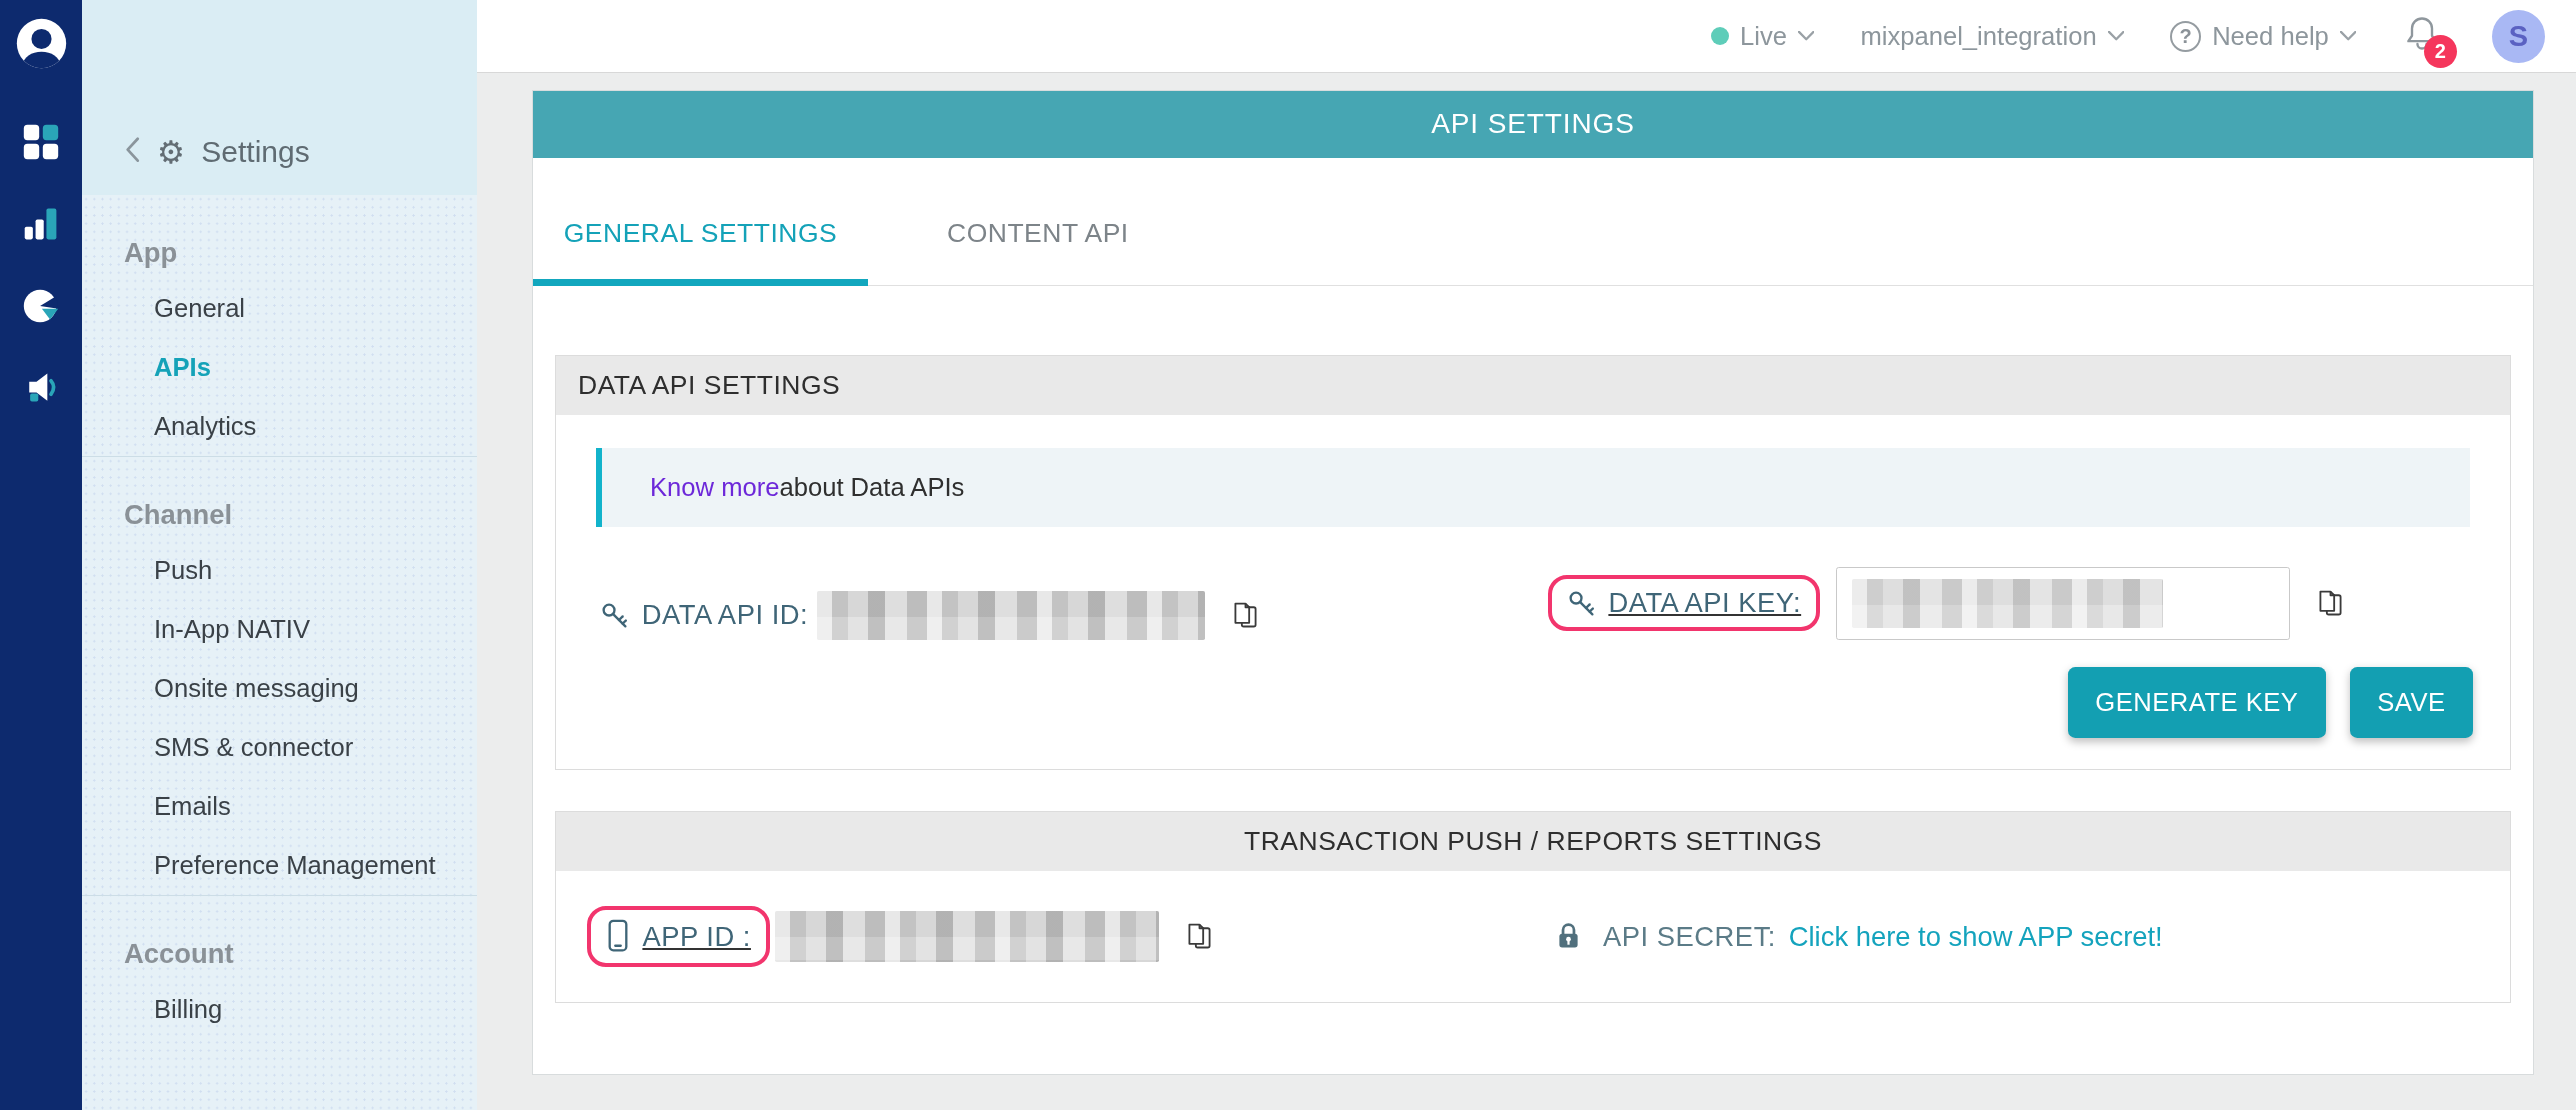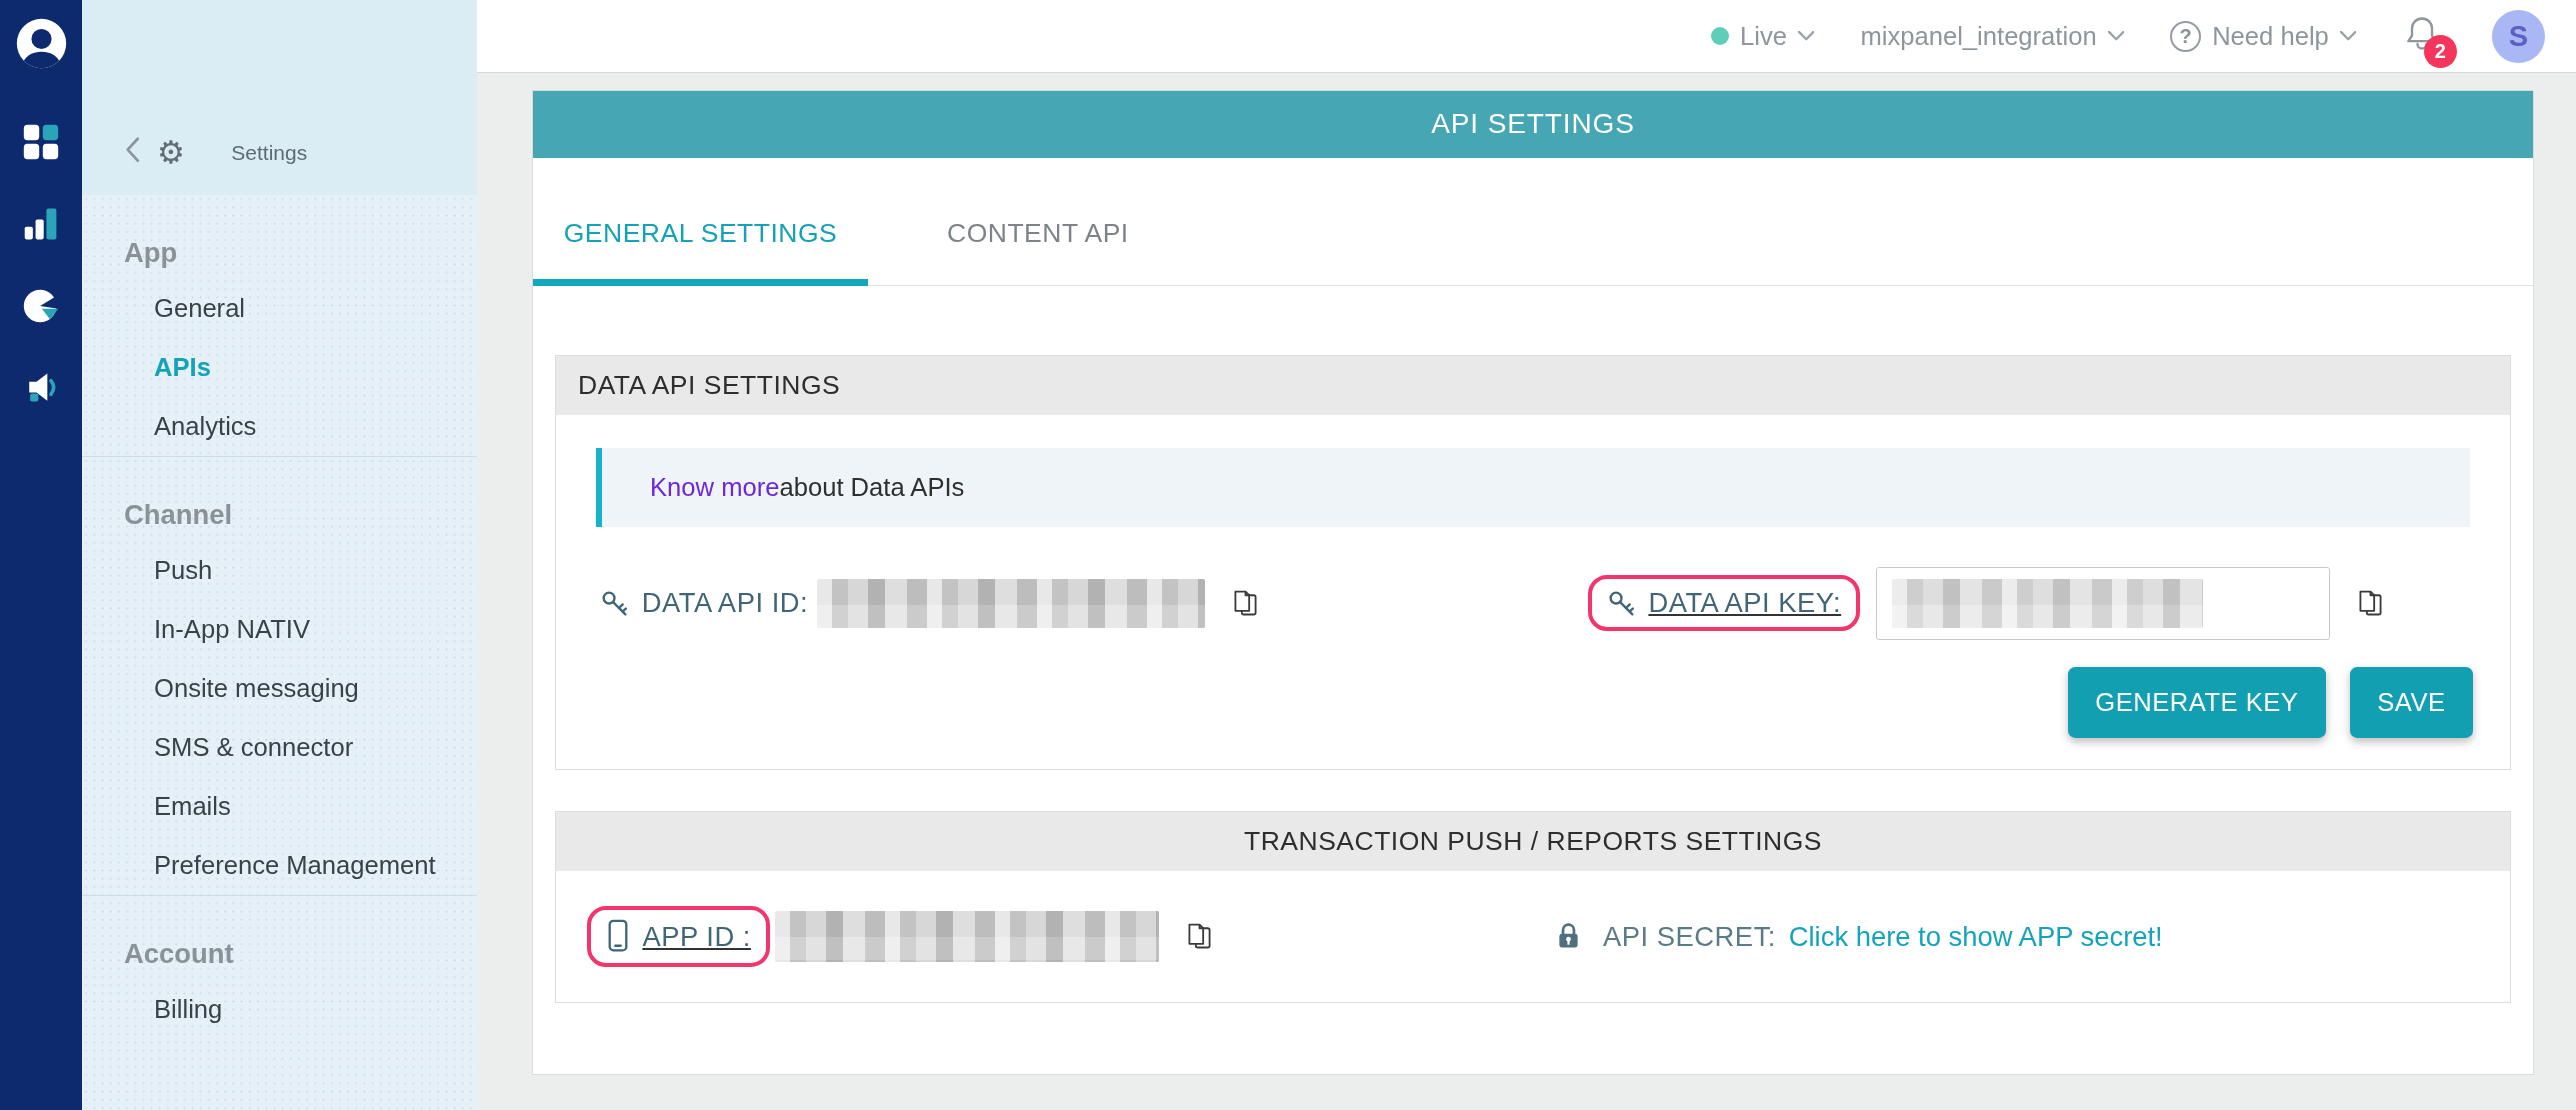--- a/index.html
+++ b/index.html
@@ -11,21 +11,21 @@
   .rail { width:82px; background:#0d2a6e; flex:0 0 82px; display:flex; flex-direction:column; align-items:center; }
   .rail-logo { margin-top:16.5px; width:53px; height:53px; cursor:pointer; }
   .rail-icons { margin-top:53px; display:flex; flex-direction:column; align-items:center; gap:44px; }
   .rail-icon { width:38px; height:38px; display:flex; align-items:center; justify-content:center; cursor:pointer; }
 
   
   .sidebar { width:395px; flex:0 0 395px; background:#e6f1f7; display:flex; flex-direction:column; }
   .sidebar-top { height:195px; background:#daedf4; display:flex; align-items:flex-end; padding:0 0 25.6px 42px; }
   .sidebar-top-row { display:flex; align-items:center; gap:16.5px; }
   .gear-glyph { font-family:"DejaVu Sans", sans-serif; font-size:31px; color:#636d74; line-height:1; }
-  .sidebar-title { font-size:21px; color:#5f6b72;margin-left:30px; }
+  .sidebar-title { font-size:30px; color:#5f6b72; }
   .sidebar-body { flex:1; background-color:#e6f1f7;
     background-image: radial-gradient(rgba(80,110,200,0.14) 1px, transparent 1.1px);
     background-size: 8.2px 8.2px; }
   .side-section { padding-top:31px; }
   .side-section + .side-section { border-top:0.9px solid #ccdde6; }
   .side-header { height:53px; display:flex; align-items:center; padding-left:42px; font-weight:bold; font-size:27.4px; color:#8a9197; }
   .side-item { height:59px; display:flex; align-items:center; padding-left:72px; font-size:25.6px; color:#3a4147; cursor:pointer; }
   .side-item.active { color:#14a2b8; font-weight:bold; }
   .side-section:last-child { padding-bottom:9.1px; }
 
@@ -53,21 +53,21 @@
   .card-body { padding:0 22px; }
   .box { border:0.9px solid #dcdcdc; }
   .box-data { margin-top:69px; }
   .box-trans { margin-top:41px; }
   .box-header { height:59px; background:#e9e9e9; display:flex; align-items:center; padding:0 22px; font-size:26.5px; letter-spacing:0.5px; color:#2e2e2e; }
   .box-header.centered { justify-content:center; }
 
   .info-note { margin:33px 40px 0; height:79px; background:#eef4f7; border-left:6.4px solid #12b3cb; display:flex; align-items:center; padding-left:48px; font-size:25.6px; color:#2f2f2f; }
   .info-note a { color:#6d28d9; text-decoration:none; cursor:pointer; }
 
-  .fields-row { display:flex; align-items:center; margin-top:40px; padding-left:44px;gap:40px; }
+  .fields-row { display:flex; align-items:flex-end; margin-top:40px; padding-left:44px; }
   .field { display:flex; align-items:center; }
   .field-left { width:948px; flex:0 0 948px; }
   .field-label { font-size:27.4px; color:#3f6577; letter-spacing:0.5px; white-space:nowrap; margin-left:12.8px; }
   .mosaic { height:49px; border-radius:1.8px;
     background:
       repeating-linear-gradient(90deg, rgba(255,255,255,.55) 0 14.6px, rgba(0,0,0,.05) 14.6px 31px, rgba(255,255,255,.2) 31px 51px, rgba(0,0,0,.13) 51px 68px, rgba(255,255,255,.35) 68px 90px, rgba(0,0,0,.08) 90px 110px),
       repeating-linear-gradient(180deg, #cdcdcd 0 25.6px, #dcdcdc 25.6px 49px); }
   .mosaic-id { width:388px; margin-left:9.1px; }
   .copy-btn { margin-left:24px; cursor:pointer; display:flex; align-items:center; }
   .hl-box { display:inline-flex; align-items:center; border:4.6px solid #f2356d; border-radius:19px; padding:8.2px 14.6px;text-decoration:underline; }

